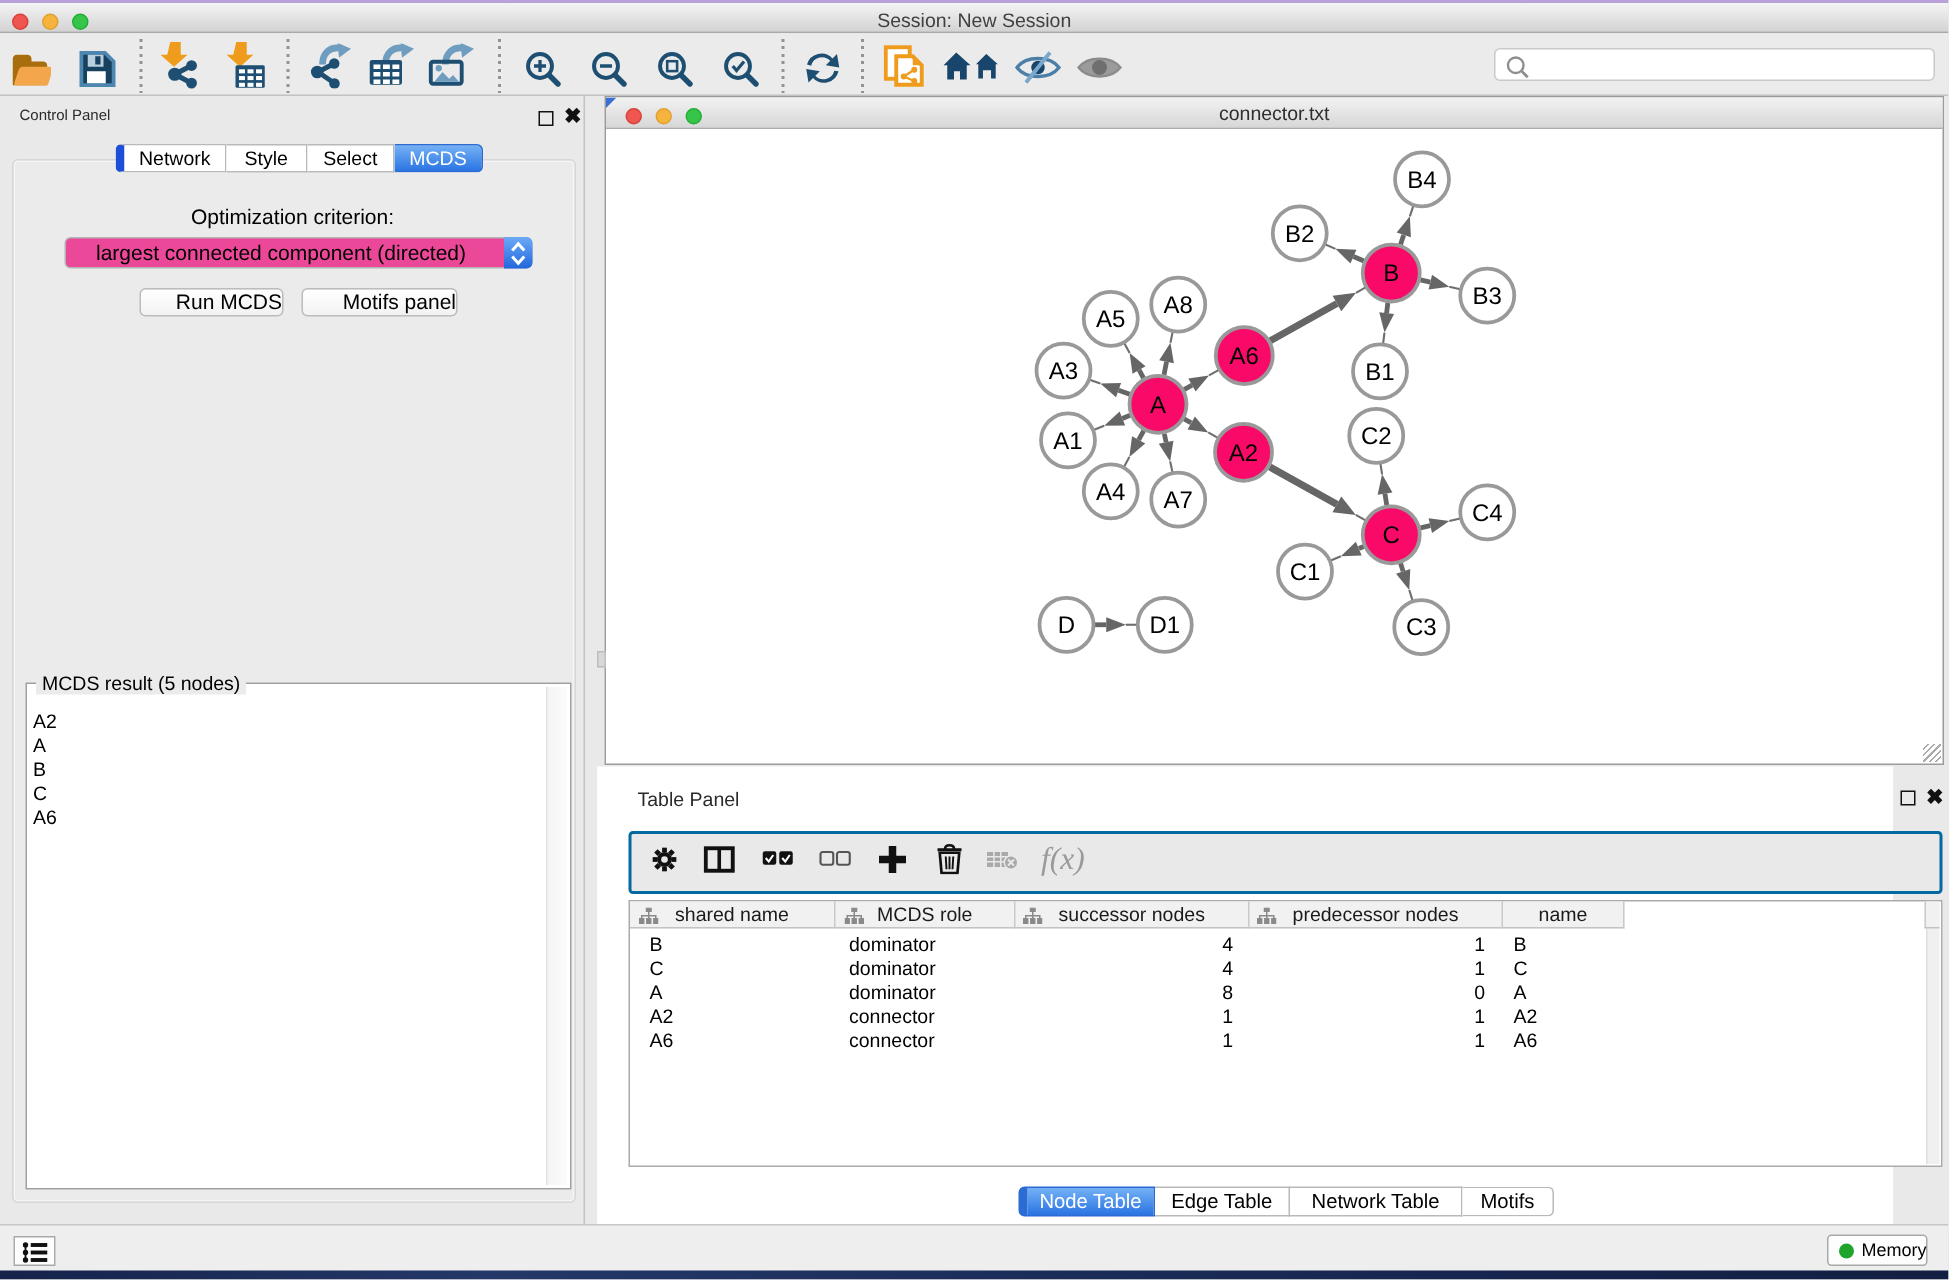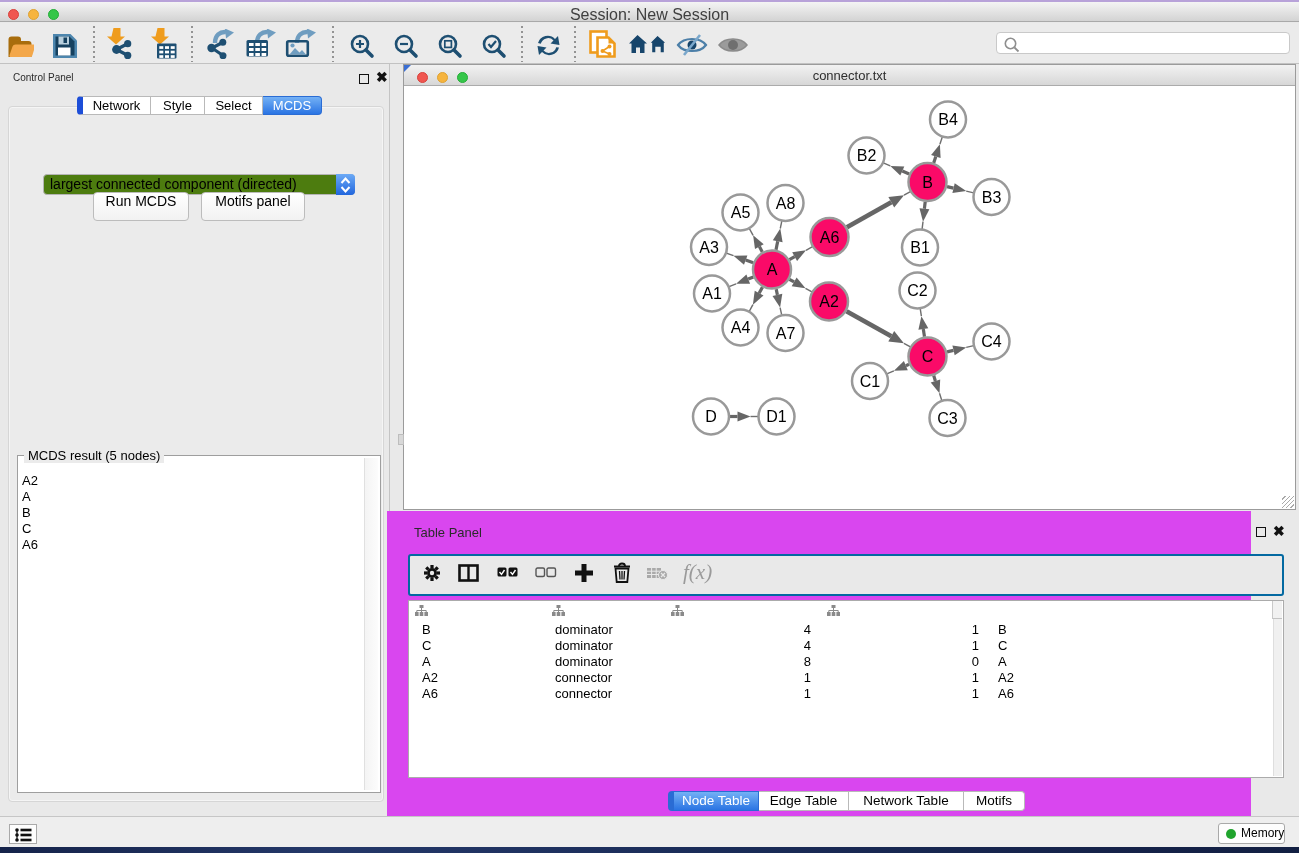--- a/index.html
+++ b/index.html
@@ -8,21 +8,21 @@
 .abs{position:absolute}
 
 #titlebar{position:absolute;left:0;top:0;width:1299px;height:22px;
   background:linear-gradient(#f4f4f4,#d3d3d3);border-top:2px solid #b8a2d9;
   border-bottom:1px solid #a9a9a9}
 .tl{position:absolute;top:7px;width:11px;height:11px;border-radius:50%}
 #titlebar .r{left:8px;background:#f05650;border:0.5px solid #d8423c}
 #titlebar .y{left:28px;background:#f6b43e;border:0.5px solid #dfa232}
 #titlebar .g{left:48px;background:#35c649;border:0.5px solid #24ad38}
 #titletext{position:absolute;top:4px;left:0;width:100%;text-align:center;
-  font-size:16px;color:#404040}
+  font-size:13px;color:#404040}
 
 #toolbar{position:absolute;left:0;top:23px;width:1299px;height:41px;
   background:#ebebeb;border-bottom:1px solid #c2c2c2}
 .tbi{position:absolute;top:5px}
 .tbsep{position:absolute;top:3px;height:36px;width:2px;background:repeating-linear-gradient(#939393 0 2px,transparent 2px 5px)}
 #search{position:absolute;left:996px;top:9px;width:294px;height:22px;background:#fff;
   border:1px solid #c9c9c9;border-radius:4px}
 
 #cp{position:absolute;left:0;top:64px;width:390px;height:752px;background:#e9e9e9;
   border-right:1px solid #c4c4c4}
@@ -31,27 +31,27 @@
   background:#ebebeb;border:1px solid #d6d6d6;border-radius:4px;
   box-shadow:inset 0 0 0 1px #f5f5f5}
 .tabs{position:absolute;display:flex;height:19px}
 .tab{font-size:13px;color:#000;background:#fff;border:1px solid #b9b9b9;
   border-left:none;text-align:center;line-height:17px;height:19px}
 .tab.first{border-left:6px solid #1d4ed8;border-radius:4px 0 0 4px}
 .tab.last{border-radius:0 4px 4px 0}
 .tab.sel{background:linear-gradient(#74b1f5,#2a74e3);color:#fff;border-color:#2a6cd4}
 #cptabs{left:77px;top:32px}
 #optlabel{position:absolute;left:0;top:72px;width:390px;text-align:center;font-size:14px}
-#dropdown{position:absolute;left:43px;top:110px;width:312px;height:21px;background:#4d7c0f;
+#dropdown{position:absolute;left:43px;top:94px;width:312px;height:21px;background:#ec4899;
   border:1px solid #b4b4b4;border-radius:4px;font-size:14px;line-height:19px;
-  padding-left:6px;color:#000}
+  padding-left:20px;color:#000}
 #stepper{position:absolute;right:-1px;top:-1px;width:19px;height:21px;border-radius:0 4px 4px 0;
   background:linear-gradient(#6caaf6,#2166dd)}
-.btn{position:absolute;height:29px;background:linear-gradient(#ffffff,#f2f2f2);border:1px solid #bcbcbc;
-  border-radius:4px;font-size:14px;text-align:center;line-height:17px;color:#000}
+.btn{position:absolute;height:19px;background:linear-gradient(#ffffff,#f2f2f2);border:1px solid #bcbcbc;
+  border-radius:4px;font-size:14px;text-align:right;line-height:17px;color:#000}
 #runbtn{left:93px;top:128px;width:96px}
 #closebtn{left:201px;top:128px;width:104px}
 
 #mcdsbox{position:absolute;left:17px;top:391px;width:364px;height:338px;
   border:1px solid #9e9e9e;background:#fff}
 #mcdslegend{position:absolute;left:6px;top:-8px;background:#ebebeb;padding:0 4px;
   font-size:13px;color:#000}
 #mcdslist{position:absolute;left:4px;top:17px;font-size:13px;line-height:16px;color:#000}
 #mcdsscroll{position:absolute;right:2px;top:2px;width:14px;height:332px;
   background:linear-gradient(90deg,#f4f4f4,#fcfcfc);border-left:1px solid #e0e0e0}
@@ -60,21 +60,21 @@
   background:#fff;border:1px solid #9b9b9b}
 #nettitle{position:absolute;left:0;top:0;width:100%;height:21px;
   background:linear-gradient(#f2f2f2,#d7d7d7);border-bottom:1px solid #ababab}
 #nettitle .r{left:13px;background:#f05650;border:0.5px solid #d8423c}
 #nettitle .y{left:33px;background:#f6b43e;border:0.5px solid #dfa232}
 #nettitle .g{left:53px;background:#35c649;border:0.5px solid #24ad38}
 #nettitle .t{position:absolute;top:3px;width:100%;text-align:center;font-size:13px;color:#2e2e2e}
 #netgrip{position:absolute;right:1px;bottom:1px;width:12px;height:12px;
   background:repeating-linear-gradient(135deg,transparent,transparent 2px,#aaa 2px,#aaa 3px)}
 
-#tp{position:absolute;left:387px;top:511px;width:864px;height:305px;background:#d946ef}
+#tp{position:absolute;left:398px;top:511px;width:864px;height:305px;background:#ffffff}
 #tptitle{position:absolute;left:27px;top:14px;font-size:13px;color:#2b2b2b}
 #tpbar{position:absolute;left:21px;top:43px;width:876px;height:42px;background:#e9e9e9;
   border:2px solid #0369a1;border-radius:3px}
 #tptable{position:absolute;left:21px;top:89px;width:876px;height:178px;background:#fff;
   border:1px solid #ababab}
 #thead{position:absolute;left:0;top:0;width:663px;height:18px;background:#f1f1f1;
   border-bottom:1px solid #c3c3c3}
 .hcell{position:absolute;top:0;height:18px;border-right:1px solid #c9c9c9;
   font-size:13px;text-align:center;line-height:17px;color:#1a1a1a}
 .trow{position:absolute;font-size:13px;color:#000;height:16px;line-height:16px}
@@ -246,20 +246,21 @@
   <div id="cptitle">Control Panel</div>
   <div class="abs" style="left:359px;top:10px;width:10px;height:10px;border:1.5px solid #111"></div>
   <div class="abs" style="left:376px;top:5px;font-size:14px;font-weight:bold;color:#111">✖</div>
   <div id="cpbox"></div>
   <div class="tabs" id="cptabs">
     <div class="tab first" style="width:74px">Network</div>
     <div class="tab" style="width:54px">Style</div>
     <div class="tab" style="width:58px">Select</div>
     <div class="tab last sel" style="width:59px">MCDS</div>
   </div>
+  <div id="optlabel">Optimization criterion:</div>
   <div id="dropdown">largest connected component (directed)
     <div id="stepper">
       <svg width="19" height="22">
           <path d="M5.5 9 L9.5 4.5 L13.5 9" stroke="#fff" stroke-width="2" fill="none"></path>
           <path d="M5.5 13 L9.5 17.5 L13.5 13" stroke="#fff" stroke-width="2" fill="none"></path>
         </svg>
     </div>
   </div>
   <div class="btn" id="runbtn">Run MCDS</div>
   <div class="btn" id="closebtn">Motifs panel</div>
@@ -434,20 +435,27 @@
       </svg>
 <svg style="position:absolute;left:236px;top:11px" width="23" height="13" xmlns="http://www.w3.org/2000/svg">
         <rect x="1" y="1" width="14" height="10" fill="#a9a9a9"></rect>
         <path d="M1 4.2 h14 M1 7.5 h14 M5.6 1 v10 M10.2 1 v10" stroke="#e9e9e9" stroke-width="1"></path>
         <circle cx="17" cy="8" r="4.5" fill="#a9a9a9" stroke="#e9e9e9" stroke-width="1"></circle>
         <path d="M15 6 l4 4 M19 6 l-4 4" stroke="#e9e9e9" stroke-width="1.3"></path>
       </svg>
 <div style="position:absolute;left:273px;top:4px;font-family:'Liberation Serif',serif;font-style:italic;font-size:21px;color:#9a9a9a">f(x)</div>
     </div>
   <div id="tptable">
+    <div id="thead">
+      <div class="hcell" style="left:0;width:137px">shared name</div>
+      <div class="hcell" style="left:137px;width:120px">MCDS role</div>
+      <div class="hcell" style="left:257px;width:156px">successor nodes</div>
+      <div class="hcell" style="left:413px;width:169px">predecessor nodes</div>
+      <div class="hcell" style="left:582px;width:81px">name</div>
+    </div>
     <svg style="position:absolute;left:6px;top:4px" width="13" height="11" xmlns="http://www.w3.org/2000/svg">
         <g fill="#8a8a8a">
           <rect x="4.5" y="0" width="4" height="3"></rect>
           <rect x="0" y="7" width="3.6" height="4"></rect>
           <rect x="4.7" y="7" width="3.6" height="4"></rect>
           <rect x="9.4" y="7" width="3.6" height="4"></rect>
           <path d="M6.5 3 v2.5 M1.8 7 v-1.5 h9.4 v1.5 M6.5 5.5 v1.5" stroke="#8a8a8a" stroke-width="1" fill="none"></path>
         </g>
       </svg>
 <svg style="position:absolute;left:143px;top:4px" width="13" height="11" xmlns="http://www.w3.org/2000/svg">

